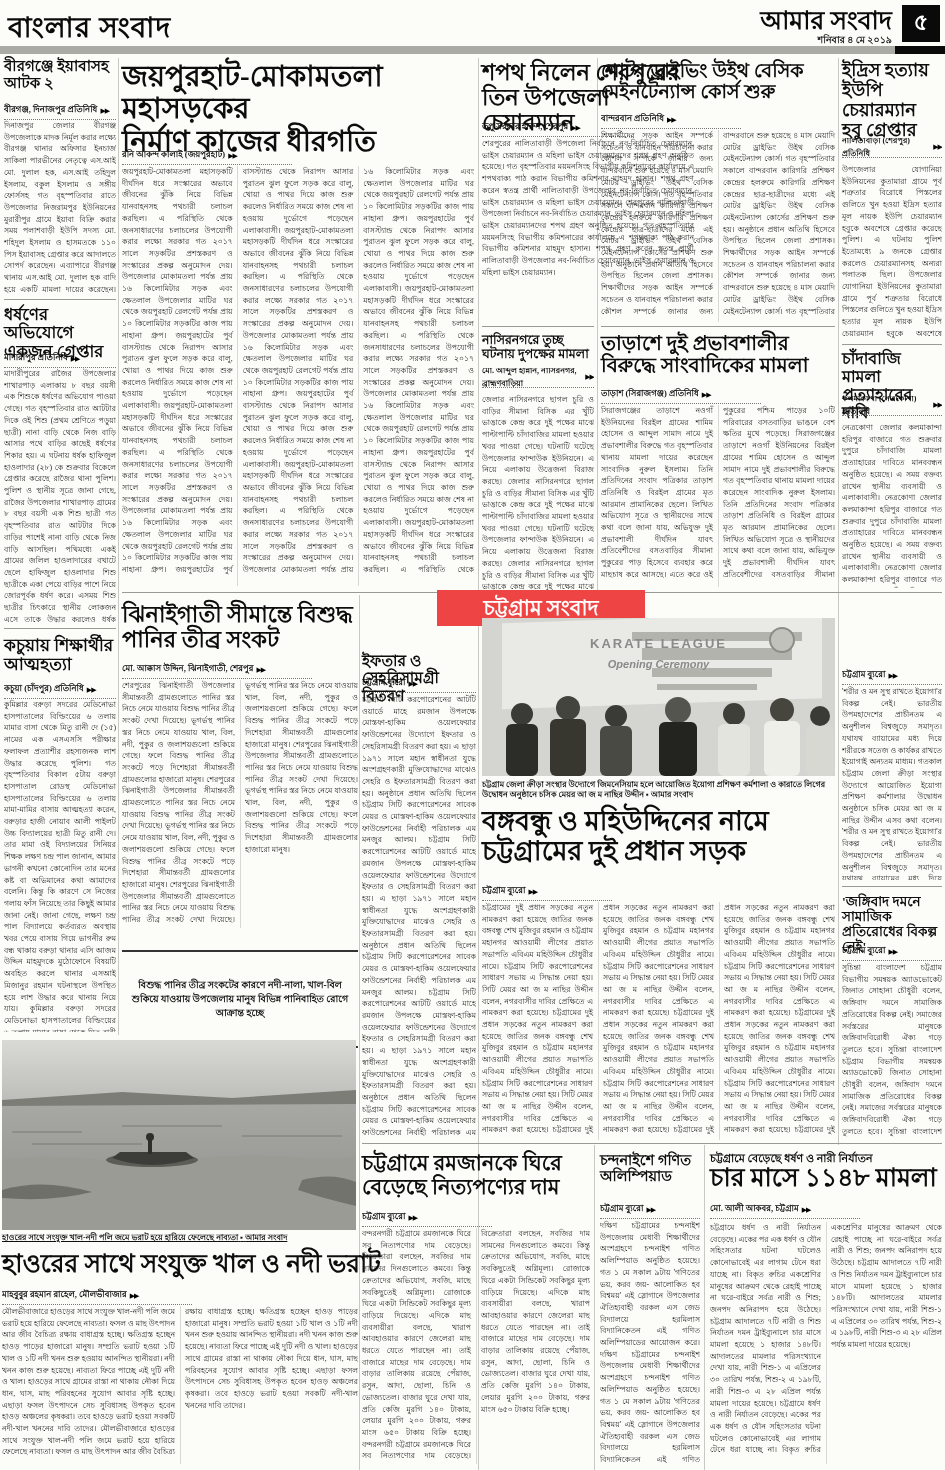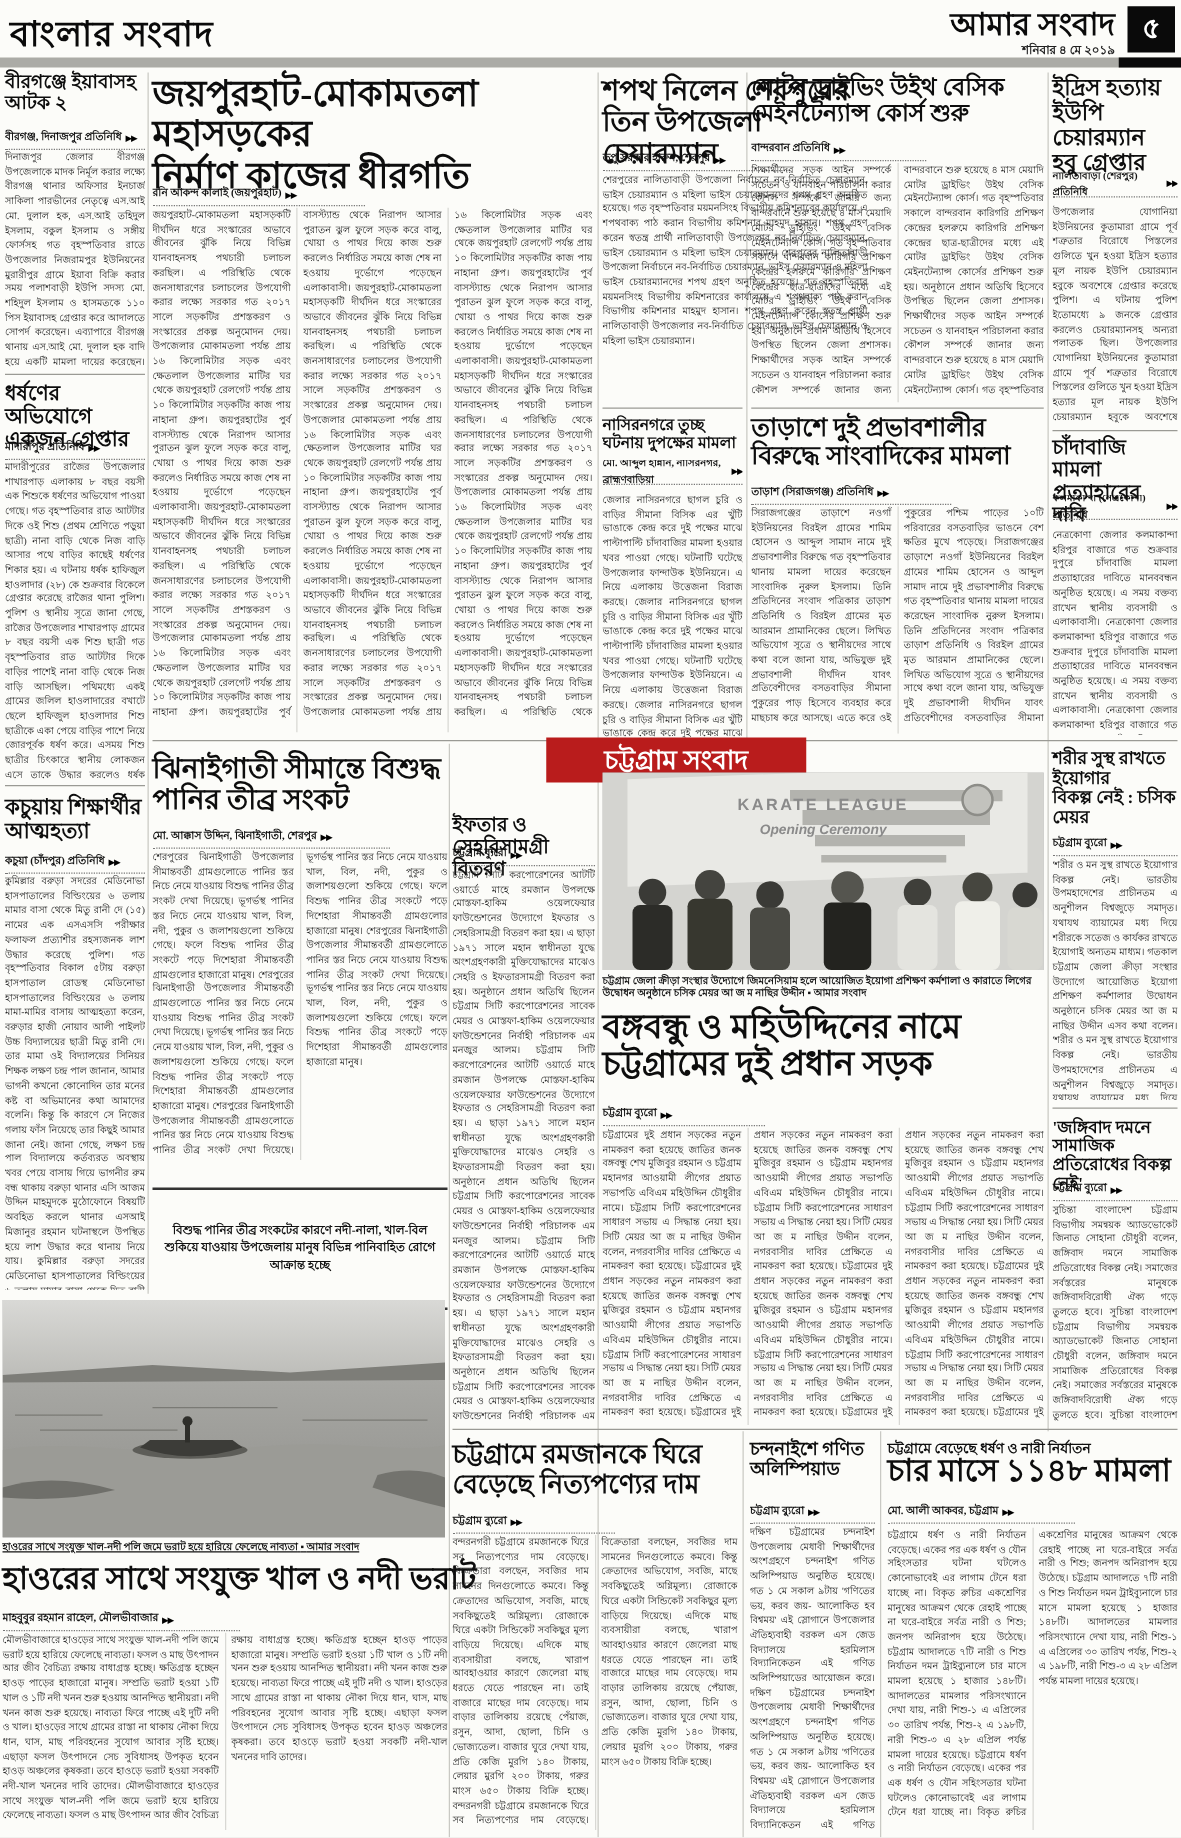--- a/index.html
+++ b/index.html
@@ -11,21 +11,21 @@
   .byline{font-size:8.5px;font-weight:bold;color:#111;border-bottom:1px dotted #777;
           padding-bottom:2px;display:flex;align-items:center;gap:3px;white-space:nowrap;overflow:hidden;}
   .byline .arrows{font-size:7px;color:#000;letter-spacing:-1px;flex:0 0 auto;}
   .body-text{font-size:7.7px;line-height:1.52;text-align:justify;color:#222;overflow:hidden;
              column-gap:10px;column-rule:1px solid #d8d8d4;column-fill:auto;height:100%;}
   .cols2{column-count:2;} .cols3{column-count:3;}
   .vrule{background:#c9c9c4;width:1px;}
   .hrule{background:#9a9a95;height:1px;}
   .caption{font-size:8px;font-weight:bold;line-height:1.3;color:#111;}
   .caption .src{white-space:nowrap;}
-  .section-box{background:#b91c1c;color:#fff;font-weight:bold;text-align:center;
+  .section-box{background:#ef4444;color:#fff;font-weight:bold;text-align:center;
                font-family:"Liberation Serif",serif;}
   .photo{overflow:hidden;background:#bdbdbd;}
   .photo svg{display:block;width:100%;height:100%;}
   .masthead-left{font-size:28px;font-weight:bold;letter-spacing:1px;color:#0a0a0a;}
   .masthead-right{font-size:25px;font-weight:bold;text-align:right;color:#0a0a0a;line-height:1;}
   .masthead-date{font-size:9.5px;font-weight:bold;text-align:right;color:#222;}
   .pagenum{background:#0a0a0a;color:#fff;font-size:23px;font-weight:bold;
            display:flex;align-items:center;justify-content:center;}
   .highlight-box{border-top:2px solid #333;border-bottom:2px solid #333;
                  font-weight:bold;font-size:9.5px;line-height:1.5;text-align:center;
@@ -275,22 +275,20 @@
   <div class="abs headline" style="left:482px;top:806px;width:353px;font-size:27px;">বঙ্গবন্ধু ও মহিউদ্দিনের নামে
 চট্টগ্রামের দুই প্রধান সড়ক</div>
   <div class="abs byline" style="left:482px;top:884px;width:130px;">
     <span>চট্টগ্রাম ব্যুরো</span>
     <span class="arrows">▶▶</span>
   </div>
   <div class="abs" style="left:482px;top:902px;width:353px;height:238px;">
     <div class="body-text cols3">চট্টগ্রামের দুই প্রধান সড়কের নতুন নামকরণ করা হয়েছে জাতির জনক বঙ্গবন্ধু শেখ মুজিবুর রহমান ও চট্টগ্রাম মহানগর আওয়ামী লীগের প্রয়াত সভাপতি এবিএম মহিউদ্দিন চৌধুরীর নামে। চট্টগ্রাম সিটি করপোরেশনের সাধারণ সভায় এ সিদ্ধান্ত নেয়া হয়। সিটি মেয়র আ জ ম নাছির উদ্দীন বলেন, নগরবাসীর দাবির প্রেক্ষিতে এ নামকরণ করা হয়েছে। চট্টগ্রামের দুই প্রধান সড়কের নতুন নামকরণ করা হয়েছে জাতির জনক বঙ্গবন্ধু শেখ মুজিবুর রহমান ও চট্টগ্রাম মহানগর আওয়ামী লীগের প্রয়াত সভাপতি এবিএম মহিউদ্দিন চৌধুরীর নামে। চট্টগ্রাম সিটি করপোরেশনের সাধারণ সভায় এ সিদ্ধান্ত নেয়া হয়। সিটি মেয়র আ জ ম নাছির উদ্দীন বলেন, নগরবাসীর দাবির প্রেক্ষিতে এ নামকরণ করা হয়েছে। চট্টগ্রামের দুই প্রধান সড়কের নতুন নামকরণ করা হয়েছে জাতির জনক বঙ্গবন্ধু শেখ মুজিবুর রহমান ও চট্টগ্রাম মহানগর আওয়ামী লীগের প্রয়াত সভাপতি এবিএম মহিউদ্দিন চৌধুরীর নামে। চট্টগ্রাম সিটি করপোরেশনের সাধারণ সভায় এ সিদ্ধান্ত নেয়া হয়। সিটি মেয়র আ জ ম নাছির উদ্দীন বলেন, নগরবাসীর দাবির প্রেক্ষিতে এ নামকরণ করা হয়েছে। চট্টগ্রামের দুই প্রধান সড়কের নতুন নামকরণ করা হয়েছে জাতির জনক বঙ্গবন্ধু শেখ মুজিবুর রহমান ও চট্টগ্রাম মহানগর আওয়ামী লীগের প্রয়াত সভাপতি এবিএম মহিউদ্দিন চৌধুরীর নামে। চট্টগ্রাম সিটি করপোরেশনের সাধারণ সভায় এ সিদ্ধান্ত নেয়া হয়। সিটি মেয়র আ জ ম নাছির উদ্দীন বলেন, নগরবাসীর দাবির প্রেক্ষিতে এ নামকরণ করা হয়েছে। চট্টগ্রামের দুই প্রধান সড়কের নতুন নামকরণ করা হয়েছে জাতির জনক বঙ্গবন্ধু শেখ মুজিবুর রহমান ও চট্টগ্রাম মহানগর আওয়ামী লীগের প্রয়াত সভাপতি এবিএম মহিউদ্দিন চৌধুরীর নামে। চট্টগ্রাম সিটি করপোরেশনের সাধারণ সভায় এ সিদ্ধান্ত নেয়া হয়। সিটি মেয়র আ জ ম নাছির উদ্দীন বলেন, নগরবাসীর দাবির প্রেক্ষিতে এ নামকরণ করা হয়েছে। চট্টগ্রামের দুই প্রধান সড়কের নতুন নামকরণ করা হয়েছে জাতির জনক বঙ্গবন্ধু শেখ মুজিবুর রহমান ও চট্টগ্রাম মহানগর আওয়ামী লীগের প্রয়াত সভাপতি এবিএম মহিউদ্দিন চৌধুরীর নামে। চট্টগ্রাম সিটি করপোরেশনের সাধারণ সভায় এ সিদ্ধান্ত নেয়া হয়। সিটি মেয়র আ জ ম নাছির উদ্দীন বলেন, নগরবাসীর দাবির প্রেক্ষিতে এ নামকরণ করা হয়েছে। চট্টগ্রামের দুই প্রধান সড়কের নতুন নামকরণ করা হয়েছে জাতির জনক বঙ্গবন্ধু শেখ মুজিবুর রহমান ও চট্টগ্রাম মহানগর আওয়ামী লীগের প্রয়াত সভাপতি এবিএম মহিউদ্দিন চৌধুরীর নামে। চট্টগ্রাম সিটি করপোরেশনের সাধারণ সভায় এ সিদ্ধান্ত নেয়া হয়। সিটি মেয়র আ জ ম নাছির উদ্দীন বলেন, নগরবাসীর দাবির প্রেক্ষিতে এ নামকরণ করা হয়েছে।</div>
   </div>
 
-  <div class="abs headline" style="left:842px;top:600px;width:100px;font-size:14px;">শরীর সুস্থ রাখতে ইয়োগার
-বিকল্প নেই : চসিক মেয়র</div>
   <div class="abs byline" style="left:842px;top:668px;width:100px;">
     <span>চট্টগ্রাম ব্যুরো</span>
     <span class="arrows">▶▶</span>
   </div>
   <div class="abs" style="left:842px;top:686px;width:100px;height:194px;">
     <div class="body-text">'শরীর ও মন সুস্থ রাখতে ইয়োগা'র বিকল্প নেই। ভারতীয় উপমহাদেশের প্রাচীনতম এ অনুশীলন বিশ্বজুড়ে সমাদৃত। যথাযথ ব্যায়ামের মধ্য দিয়ে শরীরকে সতেজ ও কার্যকর রাখতে ইয়োগাই অন্যতম মাধ্যম। গতকাল চট্টগ্রাম জেলা ক্রীড়া সংস্থার উদ্যোগে আয়োজিত ইয়োগা প্রশিক্ষণ কর্মশালার উদ্বোধন অনুষ্ঠানে চসিক মেয়র আ জ ম নাছির উদ্দীন এসব কথা বলেন। 'শরীর ও মন সুস্থ রাখতে ইয়োগা'র বিকল্প নেই। ভারতীয় উপমহাদেশের প্রাচীনতম এ অনুশীলন বিশ্বজুড়ে সমাদৃত। যথাযথ ব্যায়ামের মধ্য দিয়ে শরীরকে সতেজ ও কার্যকর রাখতে ইয়োগাই অন্যতম মাধ্যম। গতকাল চট্টগ্রাম জেলা ক্রীড়া সংস্থার উদ্যোগে আয়োজিত ইয়োগা প্রশিক্ষণ কর্মশালার উদ্বোধন অনুষ্ঠানে চসিক মেয়র আ জ ম নাছির উদ্দীন এসব কথা বলেন।</div>
   </div>
 
   <div class="abs headline" style="left:842px;top:894px;width:100px;font-size:13.5px;">'জঙ্গিবাদ দমনে সামাজিক
 প্রতিরোধের বিকল্প নেই'</div>

